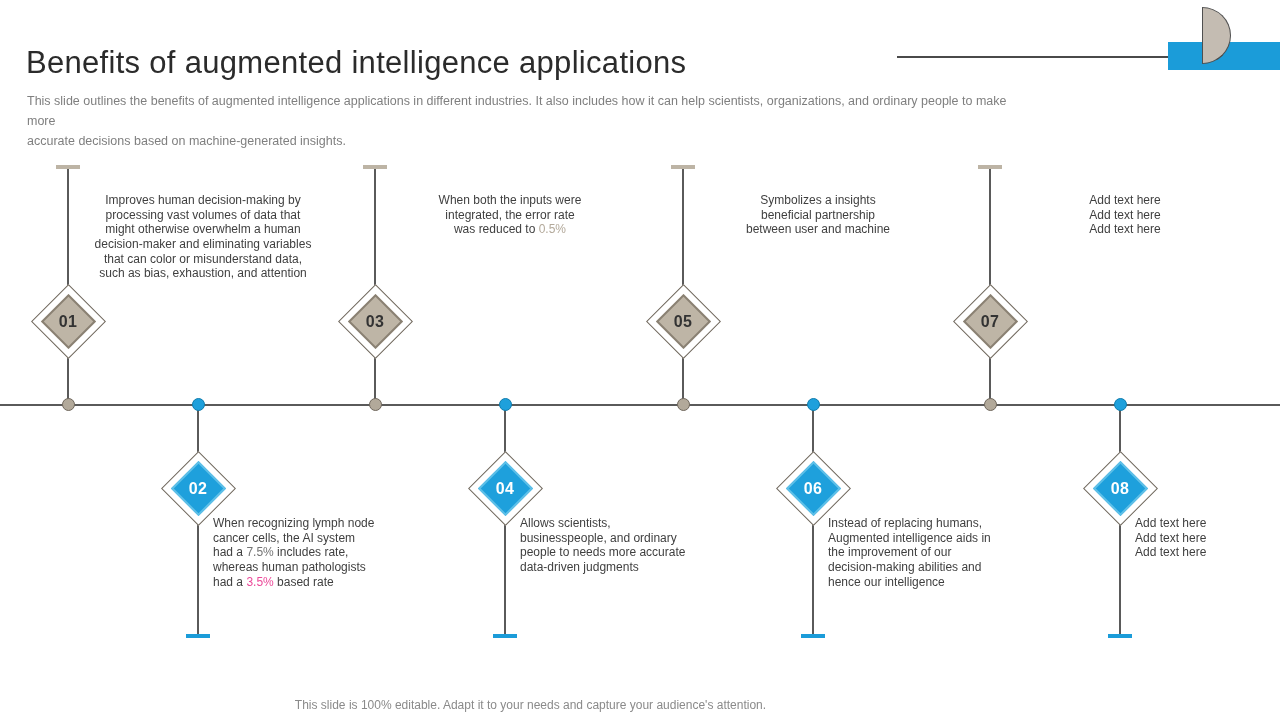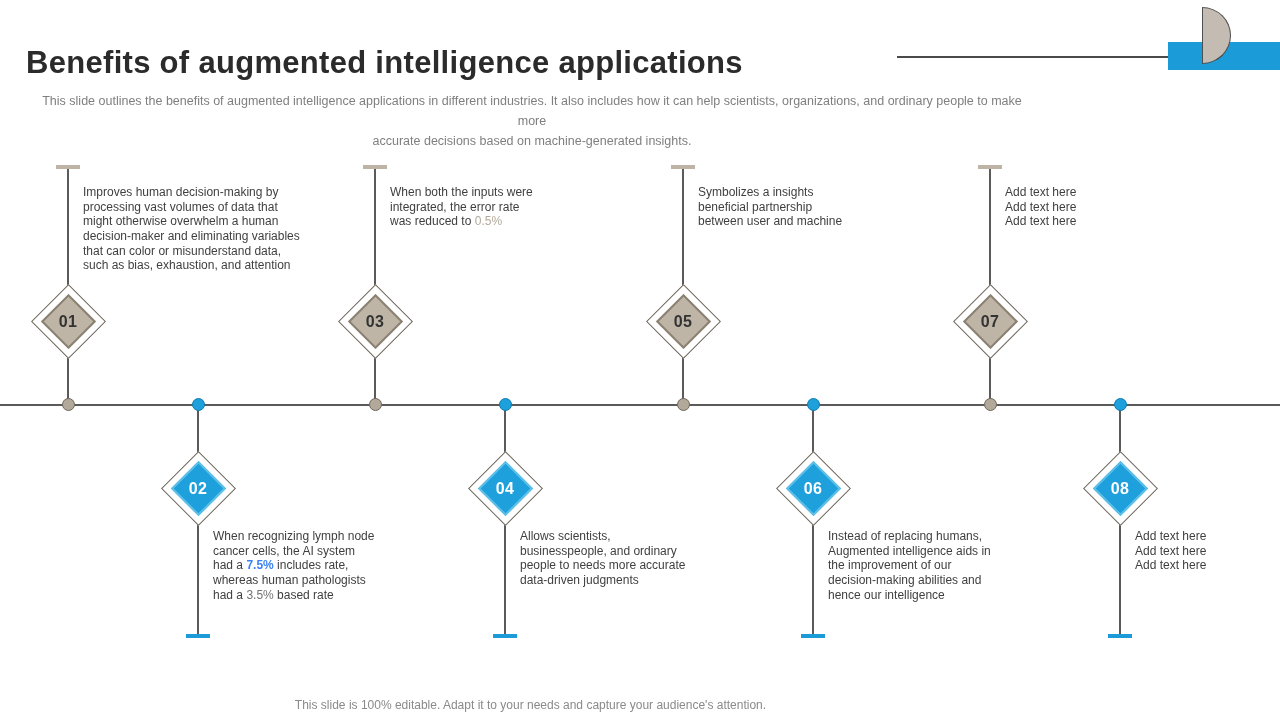--- a/index.html
+++ b/index.html
@@ -1,33 +1,33 @@
 <!DOCTYPE html>
 <html><head>
 <meta charset="utf-8">
 <style>
   html,body{margin:0;padding:0;}
   body{
     width:1280px;height:720px;position:relative;background:#ffffff;
     font-family:"Liberation Sans",sans-serif;overflow:hidden;
   }
   .title{
-    position:absolute;left:26px;top:24px;font-size:31px;font-weight:bold;
+    position:absolute;left:26px;top:24px;font-size:31px;font-weight:normal;
     color:#2b2b2b;letter-spacing:0.3px;
   }
   .title-rule{position:absolute;left:897px;top:56px;width:272px;height:2px;background:#4a4a4a;}
   .header-bar{position:absolute;left:1168px;top:42px;width:112px;height:28px;background:#1B9CD9;}
   .header-halfcircle{
     position:absolute;left:1202px;top:7px;width:29px;height:57px;background:#C4BCB2;
     border:1px solid #4f4f4f;box-sizing:border-box;
     border-radius:0 100% 100% 0 / 0 50% 50% 0;
   }
   .subtitle{
     position:absolute;left:27px;top:78px;width:1010px;font-size:12.5px;line-height:1.62;
-    color:#7f7f7f;white-space:pre-line;text-align:center;
+    color:#7f7f7f;white-space:pre-line;
   }
   .timeline-line{position:absolute;left:0;top:404px;width:1280px;height:2px;background:#5a5a5a;}
 
   .item{position:absolute;left:0;top:0;}
   .c1{--cx:68px}.c2{--cx:198px}.c3{--cx:375px}.c4{--cx:505px}
   .c5{--cx:683px}.c6{--cx:813px}.c7{--cx:990px}.c8{--cx:1120px}
 
   .cap{position:absolute;width:24px;height:4px;left:calc(var(--cx) - 12px);}
   .item.top .cap{top:165px;background:#BDB4A5;}
   .item.bottom .cap{top:634px;background:#1B9CD9;}
@@ -57,22 +57,22 @@
   .item.top .diamond-inner{background:#BEB5A6;border:2px solid #8A8173;}
   .item.bottom .diamond-inner{background:#1EA0DC;border:2px solid #5FC0E8;}
   .diamond-num{transform:rotate(-45deg);font-size:16px;font-weight:bold;letter-spacing:0.5px;}
   .item.top .diamond-num{color:#333333;}
   .item.bottom .diamond-num{color:#ffffff;}
 
   .item-text{
     position:absolute;left:calc(var(--cx) + 15px);width:240px;
     font-size:12px;line-height:1.22;color:#3f3f3f;white-space:pre-line;
   }
-  .item.top .item-text{top:185px;}
-  .item.bottom .item-text{top:529px;}
+  .item.top .item-text{top:193px;text-align:center;}
+  .item.bottom .item-text{top:516px;}
 
   .footer{
     position:absolute;left:0;top:698px;width:1061px;text-align:center;
     font-size:12px;color:#8a8a8a;
   }
 </style>
 </head>
 <body>
 
 <h1 class="title">Benefits of augmented intelligence applications</h1>
@@ -105,23 +105,23 @@
   <div class="stem"></div>
   <div class="cap"></div>
   <div class="diamond">
     <div class="diamond-inner">
       <span class="diamond-num">02</span>
     </div>
   </div>
   <div class="dot"></div>
   <div class="item-text"><span>When recognizing lymph node
 cancer cells, the AI system
-had a </span><span style="color: #3b82f6; font-weight: bold;">7.5%</span><span> includes rate,
+had a </span><span style="color: #737373;">7.5%</span><span> includes rate,
 whereas human pathologists
-had a </span><span style="color: #737373; text-align: center;">3.5%</span><span> based rate</span></div>
+had a </span><span style="color: #ec4899; text-align: center;">3.5%</span><span> based rate</span></div>
 </div>
 
 <div class="item top c3">
   <div class="stem"></div>
   <div class="cap"></div>
   <div class="diamond">
     <div class="diamond-inner">
       <span class="diamond-num">03</span>
     </div>
   </div>

